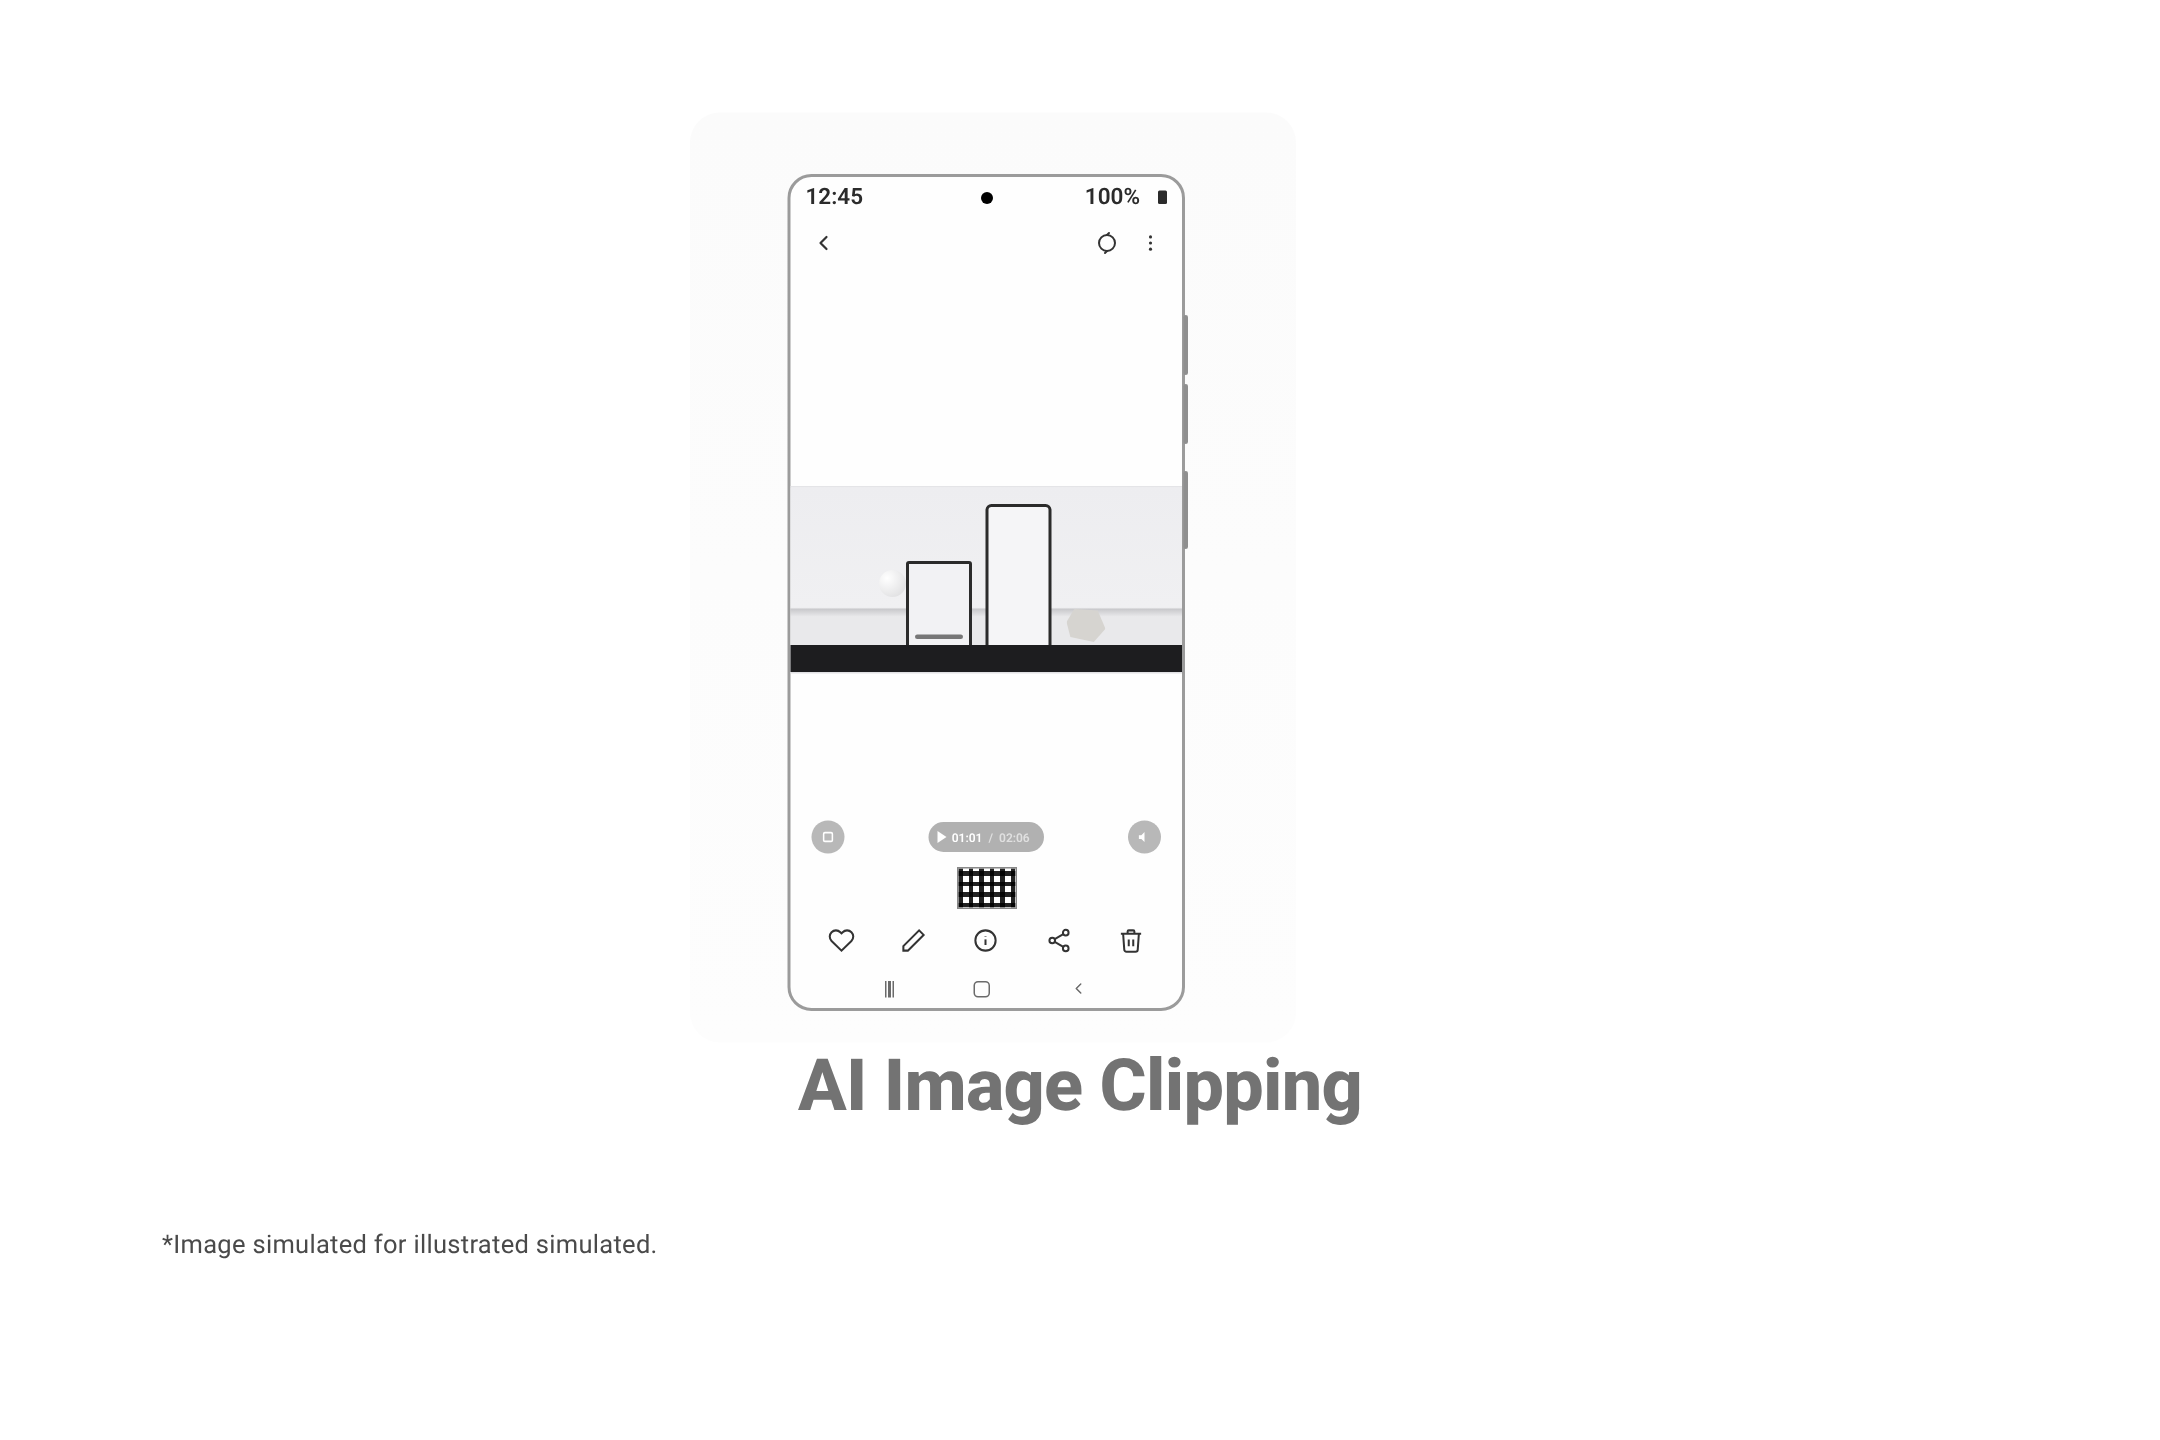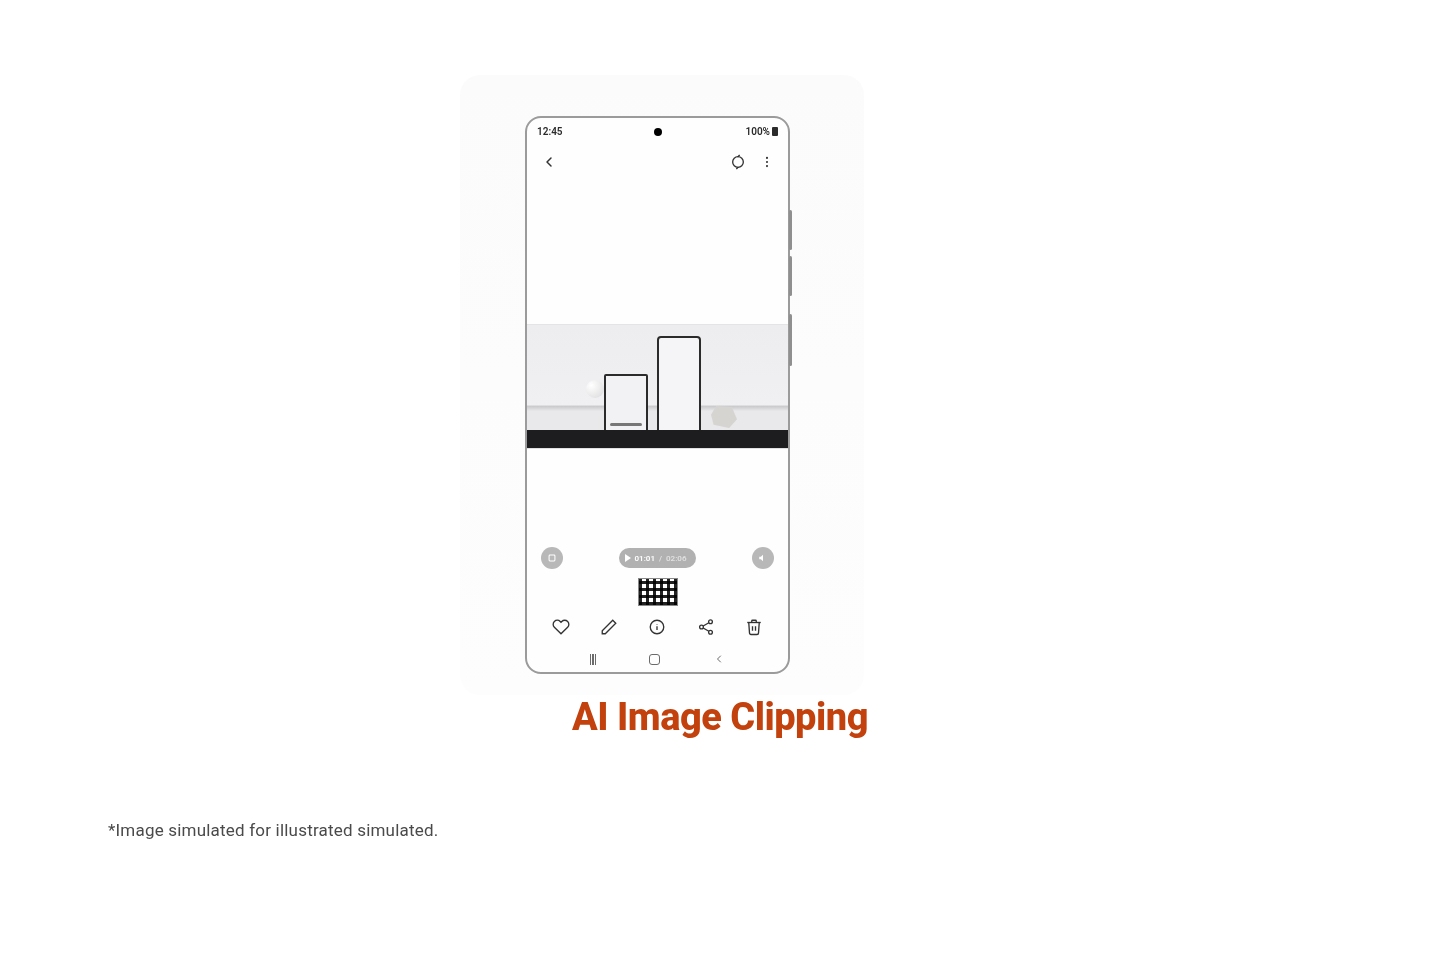--- a/index.html
+++ b/index.html
@@ -46,34 +46,34 @@
   .side-btn.power    { right: -4px; top: 196px; width: 3px; height: 52px; }
 
   
   .status-bar {
     height: 18px;
     display: flex;
     align-items: center;
     justify-content: space-between;
     padding: 0 10px;
     margin-top: 4px;
-    font-size: 10px;
+    font-size: 15px;
     font-weight: 600;
     color: #2b2b2b;
   }
   .camera-hole {
     position: absolute;
     left: 50%;
     top: 10px;
     transform: translateX(-50%);
     width: 8px; height: 8px;
     background: #000;
     border-radius: 50%;
   }
-  .status-right { display: flex; align-items: center; gap: 2px; justify-content: space-between; }
+  .status-right { display: flex; align-items: center; gap: 12px; justify-content: space-between; }
   .battery { width: 6px; height: 9px; background: #2b2b2b; border-radius: 1px; }
 
   
   .app-bar {
     height: 44px;
     display: flex;
     align-items: center;
     justify-content: space-between;
     padding: 0 14px;
   }
@@ -209,24 +209,24 @@
   .nav-recent { display: flex; gap: 1px; }
   .nav-recent span { width: 1.5px; height: 11px; background: #6b6b6b; }
   .nav-home { width: 11px; height: 11px; border: 1.5px solid #6b6b6b; border-radius: 3px; }
 
   
   .feature-title {
     position: absolute;
     left: 0; right: 0;
     top: 695px;
     text-align: center;
-    font-size: 38px;
+    font-size: 48px;
     font-weight: 800;
     letter-spacing: -0.5px;
-    color: #c2410c;
+    color: #737373;
   }
 
   .disclaimer {
     position: absolute;
     left: 108px;
     top: 820px;
     font-size: 17px;
     color: #4a4a4a;
     font-weight: 400;
     letter-spacing: 0.2px;

